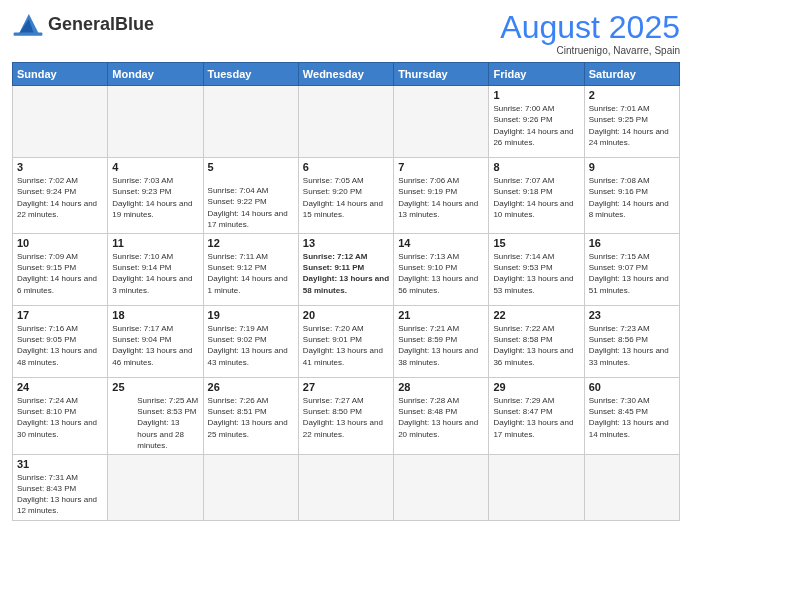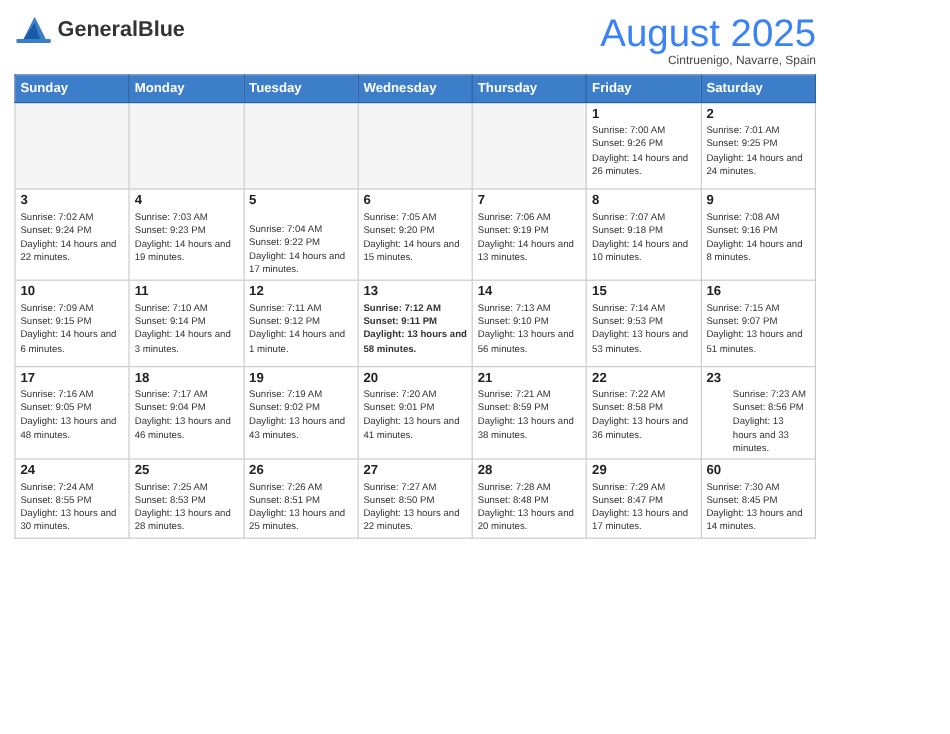--- a/index.html
+++ b/index.html
@@ -267,35 +267,35 @@
 Daylight: 13 hours and 38 minutes.</div>
           </td>
           <td>
             <div class="day-number">22</div>
             <div class="day-info" style="white-space: pre-line;">Sunrise: 7:22 AM
 Sunset: 8:58 PM
 Daylight: 13 hours and 36 minutes.</div>
           </td>
           <td>
             <div class="day-number">23</div>
-            <div class="day-info" style="white-space: pre-line; margin-left: 22px;">Sunrise: 7:23 AM
+            <div class="day-info" style="white-space: pre-line;">Sunrise: 7:23 AM
 Sunset: 8:56 PM
 Daylight: 13 hours and 33 minutes.</div>
           </td>
         </tr>
         <tr>
           <td>
             <div class="day-number">24</div>
             <div class="day-info" style="white-space: pre-line;">Sunrise: 7:24 AM
-Sunset: 8:55 PM
+Sunset: 8:10 PM
 Daylight: 13 hours and 30 minutes.</div>
           </td>
           <td>
             <div class="day-number">25</div>
-            <div class="day-info" style="white-space: pre-line;">Sunrise: 7:25 AM
+            <div class="day-info" style="white-space: pre-line; margin-left: 25px;">Sunrise: 7:25 AM
 Sunset: 8:53 PM
 Daylight: 13 hours and 28 minutes.</div>
           </td>
           <td>
             <div class="day-number">26</div>
             <div class="day-info" style="white-space: pre-line;">Sunrise: 7:26 AM
 Sunset: 8:51 PM
 Daylight: 13 hours and 25 minutes.</div>
           </td>
           <td>
@@ -315,16 +315,30 @@
             <div class="day-info" style="white-space: pre-line;">Sunrise: 7:29 AM
 Sunset: 8:47 PM
 Daylight: 13 hours and 17 minutes.</div>
           </td>
           <td>
             <div class="day-number">60</div>
             <div class="day-info" style="white-space: pre-line;">Sunrise: 7:30 AM
 Sunset: 8:45 PM
 Daylight: 13 hours and 14 minutes.</div>
           </td>
+        </tr>
+        <tr>
+          <td>
+            <div class="day-number">31</div>
+            <div class="day-info" style="white-space: pre-line;">Sunrise: 7:31 AM
+Sunset: 8:43 PM
+Daylight: 13 hours and 12 minutes.</div>
+          </td>
+          <td class="empty"></td>
+          <td class="empty"></td>
+          <td class="empty"></td>
+          <td class="empty"></td>
+          <td class="empty"></td>
+          <td class="empty"></td>
         </tr>
       </tbody>
   </table>
 </div>
 
 </body></html>

